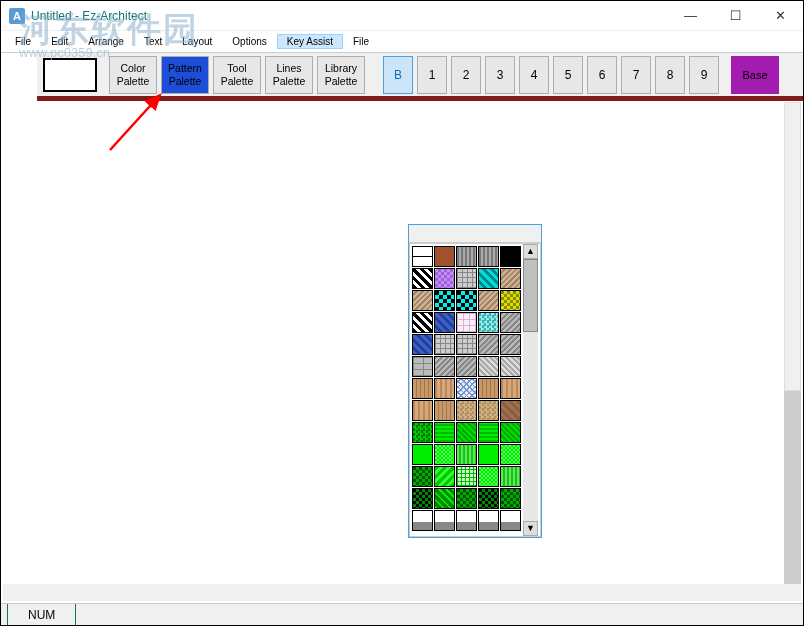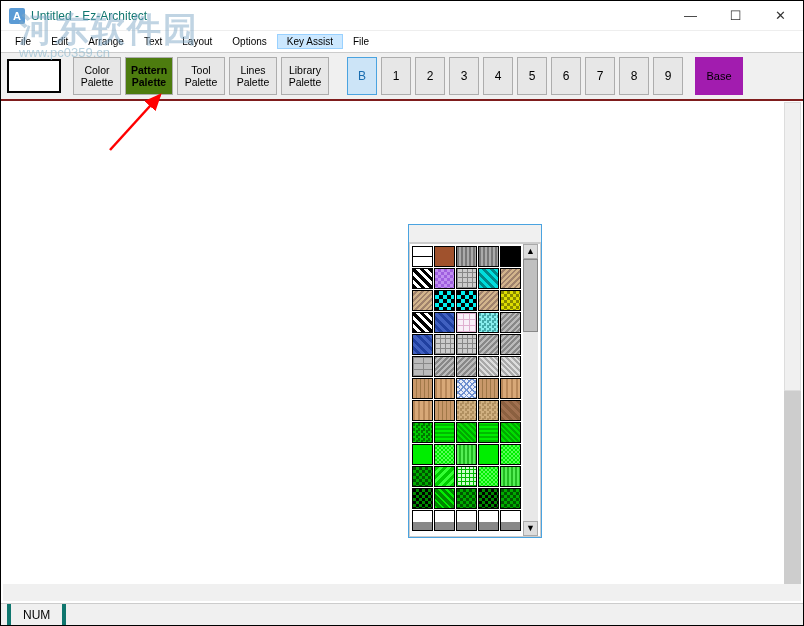--- a/index.html
+++ b/index.html
@@ -8,38 +8,38 @@
 .titlebar { height: 30px; background: #fff; display: flex; align-items: center; padding: 0 0 0 8px; border-bottom: 1px solid #eee; }
 .titlebar .app-icon { width: 16px; height: 16px; background: #5b9bd5; border-radius: 2px; margin-right: 6px; display: inline-flex; align-items: center; justify-content: center; color: #fff; font-size: 11px; font-weight: bold; }
 .titlebar .title-text { font-size: 12px; color: #0f766e; flex: 0 0 auto; }
 .titlebar .spacer { flex: 1; }
 .titlebar .win-btn { width: 45px; height: 30px; display: flex; align-items: center; justify-content: center; font-size: 13px; color: #333; cursor: default; }
 
 .menubar { height: 22px; display: flex; align-items: center; padding: 0 4px; font-size: 10px; border-bottom: 1px solid #ccc; }
 .menubar .menu-item { padding: 2px 10px; cursor: default; }
 .menubar .menu-item.active { background: #cce8ff; border: 1px solid #99d1ff; padding: 1px 9px; }
 
-.toolbar { height: 48px; background: #f0f0f0; border-bottom: 2px solid #7f1d1d; display: flex; align-items: center; padding: 0 6px; gap: 4px; }
+.toolbar { height: 48px; background: #f0f0f0; border-bottom: 5px solid #7f1d1d; display: flex; align-items: center; padding: 0 6px; gap: 4px; margin-left: 36px; }
 .swatch { width: 54px; height: 34px; background: #fff; border: 2px solid #000; margin-right: 8px; }
 .palette-btn { width: 48px; height: 38px; background: #e7e7e7; border: 1px solid #adadad; font-size: 10.5px; line-height: 1.15; text-align: center; display: flex; align-items: center; justify-content: center; cursor: default; }
-.palette-btn.selected { background: #4d7c0f; font-weight: bold; }
+.palette-btn.selected { background: #1d4ed8; }
 .num-btn { width: 30px; height: 38px; background: #e7e7e7; border: 1px solid #adadad; font-size: 12px; display: flex; align-items: center; justify-content: center; cursor: default; }
 .num-btn.selected { background: #cce4f7; border: 1px solid #4aa3e0; color: #1a6db0; }
 .base-btn { width: 48px; height: 38px; background: #a21caf; font-size: 11px; display: flex; align-items: center; justify-content: center; border: none; margin-left: 8px; }
 .tool-gap { width: 10px; }
 
 .workspace { position: absolute; top: 101px; left: 2px; right: 2px; bottom: 24px; background: #fff; }
 .vscroll { position: absolute; right: 0; top: 0; bottom: 17px; width: 17px; background: #cdcdcd; }
 .vscroll .thumb { position: absolute; top: 0; left: 0; right: 0; height: 60%; background: #f0f0f0; border: 1px solid #ddd; }
 .hscroll { position: absolute; left: 0; right: 17px; bottom: 0; height: 17px; background: #f0f0f0; }
 .corner { position: absolute; right: 0; bottom: 0; width: 17px; height: 17px; background: #f0f0f0; }
 
 .statusbar { position: absolute; bottom: 0; left: 0; right: 0; height: 22px; background: #f0f0f0; border-top: 1px solid #ccc; display: flex; align-items: center; font-size: 12px; padding: 0 6px; }
 .statusbar .status-text { flex: 1; }
-.statusbar .status-cell { padding: 0 12px; border-left: 4px solid #0f766e; height: 100%; display: flex; align-items: center; }
+.statusbar .status-cell { padding: 0 20px; border-left: 1px solid #0f766e; height: 100%; display: flex; align-items: center; }
 
 .palette-window { position: absolute; top: 122px; left: 405px; width: 134px; height: 314px; background: #fff; border: 1px solid #4aa3e0; }
 .palette-title { height: 18px; background: #f0f0f0; border-bottom: 1px solid #ccc; }
 .palette-body { position: absolute; top: 18px; bottom: 0; left: 0; right: 0; overflow: hidden; border: 1px solid #ccc; display: flex; }
 .palette-grid { display: grid; grid-template-columns: repeat(5, 21px); grid-auto-rows: 21px; gap: 1px; padding: 2px 2px; }
 .palette-grid .cell { width: 21px; height: 21px; border: 1px solid #000; }
 .palette-scroll { width: 15px; background: #e8e8e8; position: relative; }
 .palette-scroll .arrow { height: 15px; background: #ddd; border: 1px solid #aaa; font-size: 9px; text-align: center; line-height: 13px; }
 .palette-scroll .ptrack { position: absolute; top: 15px; bottom: 15px; left: 0; right: 0; background: #e8e8e8; }
 .palette-scroll .pthumb { position: absolute; top: 0; left: 0; right: 0; height: 28%; background: #c0c0c0; border: 1px solid #888; }

